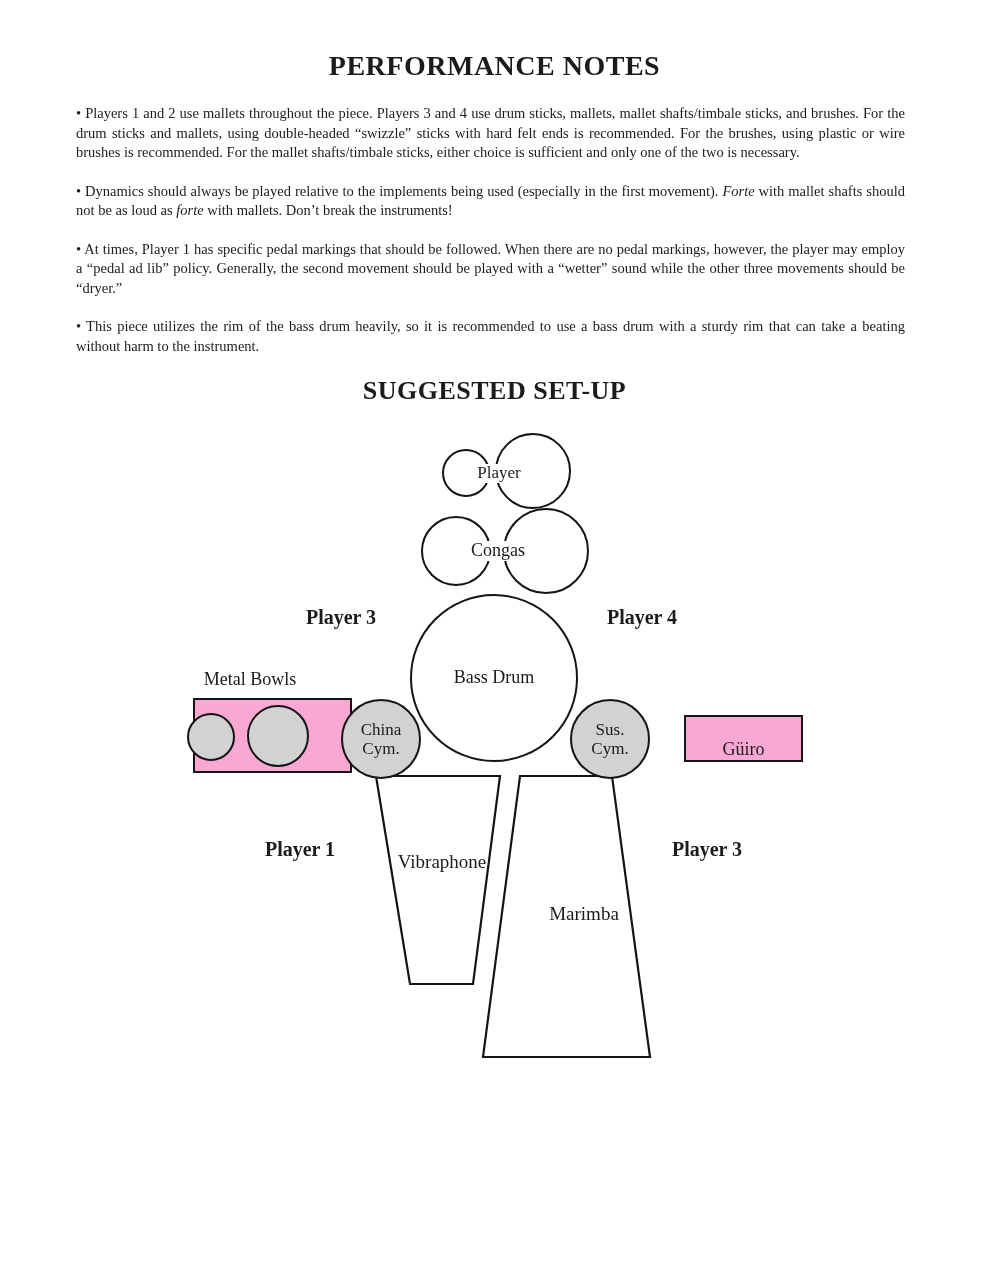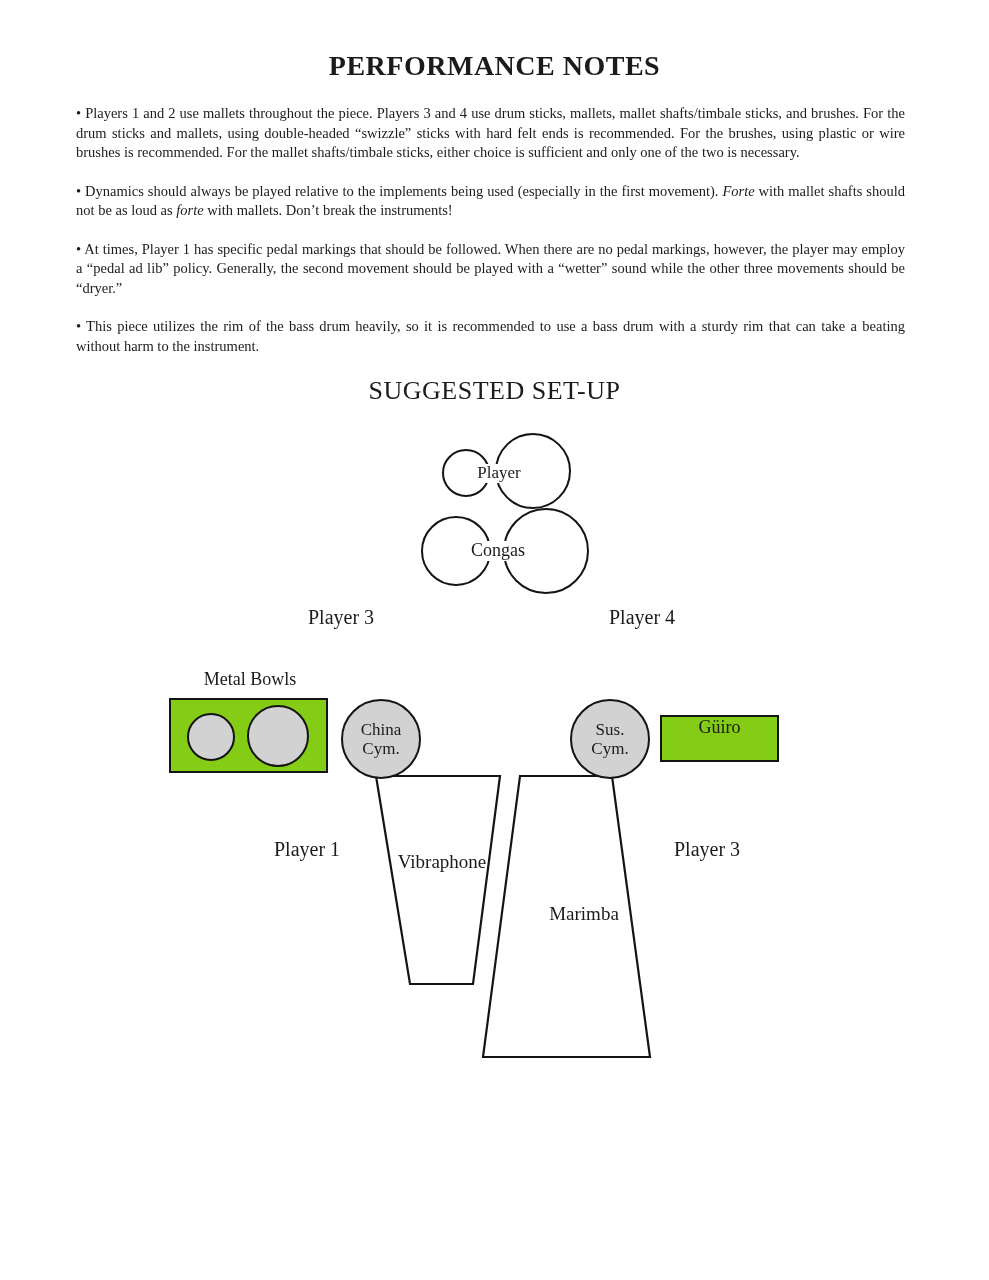--- a/index.html
+++ b/index.html
@@ -15,41 +15,41 @@
     font-size:28px; font-weight:bold; letter-spacing:0.5px;
     text-align:center; margin:50px 0 22px 0;
   }
   .notes { margin:0 84px 0 76px; }
   .note {
     font-size:14.5px; line-height:19.5px;
     text-align:justify; margin:0 0 19px 0;
   }
   .note .italic { font-style:italic; }
   .setup-title {
-    font-size:26px; font-weight:normal; letter-spacing:0.5px;
+    font-size:26px; font-weight:bold; letter-spacing:0.5px;
     text-align:center; margin:20px 0 0 0;
   }
   
   .trap-layer { position:absolute; left:0; top:0; width:989px; height:1280px; pointer-events:none; }
   .shape-circle {
     position:absolute; box-sizing:border-box;
     border:2.2px solid #111; border-radius:50%; background:#fff;
     display:flex; flex-direction:column; align-items:center; justify-content:center;
   }
   .shape-rect {
     position:absolute; box-sizing:border-box;
-    border:2.2px solid #111; background:#84cc16;
-    display:flex; align-items:flex-start; justify-content:center;
+    border:2.2px solid #111; background:#f9a8d4;
+    display:flex; align-items:flex-end; justify-content:center;margin-left:24px;
   }
   .dlabel {
     position:absolute; transform:translateX(-50%);
     white-space:nowrap; font-size:18px; line-height:1.1;
   }
   .dlabel.boxed { background:#ffffff; padding:0 3px; }
-  .player-label { font-weight:normal; font-size:20px; }
+  .player-label { font-weight:bold; font-size:20px; }
   .cym-text { font-size:17px; line-height:19px; text-align:center; }
   .inst-label-lg { font-size:19px; }
 </style>
 </head>
 <body>
 
 <div class="page">
 
   <h1 class="main-title">PERFORMANCE NOTES</h1>
 
@@ -70,23 +70,26 @@
   <div class="shape-circle" style="left: 442px; top: 449px; width: 48px; height: 48px; border-color: rgb(20, 20, 20);"></div>
   <div class="shape-circle" style="left: 495px; top: 433px; width: 76px; height: 76px; border-color: rgb(20, 20, 20);"></div>
   <div class="dlabel boxed" style="left:499px; top:464px; font-size:17px;">Player</div>
 
   <div class="shape-circle" style="left: 421px; top: 516px; width: 70px; height: 70px; border-color: rgb(20, 20, 20);"></div>
   <div class="shape-circle" style="left: 503px; top: 508px; width: 86px; height: 86px; border-color: rgb(20, 20, 20);"></div>
   <div class="dlabel boxed" style="left:498px; top:541px;">Congas</div>
 
   <div class="dlabel player-label" style="left:341px; top:606px;">Player 3</div>
   <div class="dlabel player-label" style="left:642px; top:606px;">Player 4</div>
-  <div class="dlabel player-label" style="left:307px; top:838px;">Player 1</div>
+  <div class="dlabel player-label" style="left:300px; top:838px;">Player 1</div>
   <div class="dlabel player-label" style="left:707px; top:838px;">Player 3</div>
 
+  <div class="shape-circle" style="left: 410px; top: 594px; width: 168px; height: 168px; border-color: rgb(20, 20, 20);">
+    <span class="dlabel" style="position:static; transform:none;">Bass Drum</span>
+  </div>
 
   <div class="dlabel" style="left:250px; top:670px;">Metal Bowls</div>
   <div class="shape-rect" style="left: 169px; top: 698px; width: 159px; height: 75px; border-color: rgb(20, 20, 20);"></div>
   <div class="shape-circle" style="left: 187px; top: 713px; width: 48px; height: 48px; background-color: rgb(210, 210, 210); border-color: rgb(20, 20, 20);"></div>
   <div class="shape-circle" style="left: 247px; top: 705px; width: 62px; height: 62px; background-color: rgb(210, 210, 210); border-color: rgb(20, 20, 20);"></div>
 
   <div class="shape-circle" style="left: 341px; top: 699px; width: 80px; height: 80px; background-color: rgb(210, 210, 210); border-color: rgb(20, 20, 20);">
     <span class="cym-text">China</span>
     <span class="cym-text">Cym.</span>
   </div>

